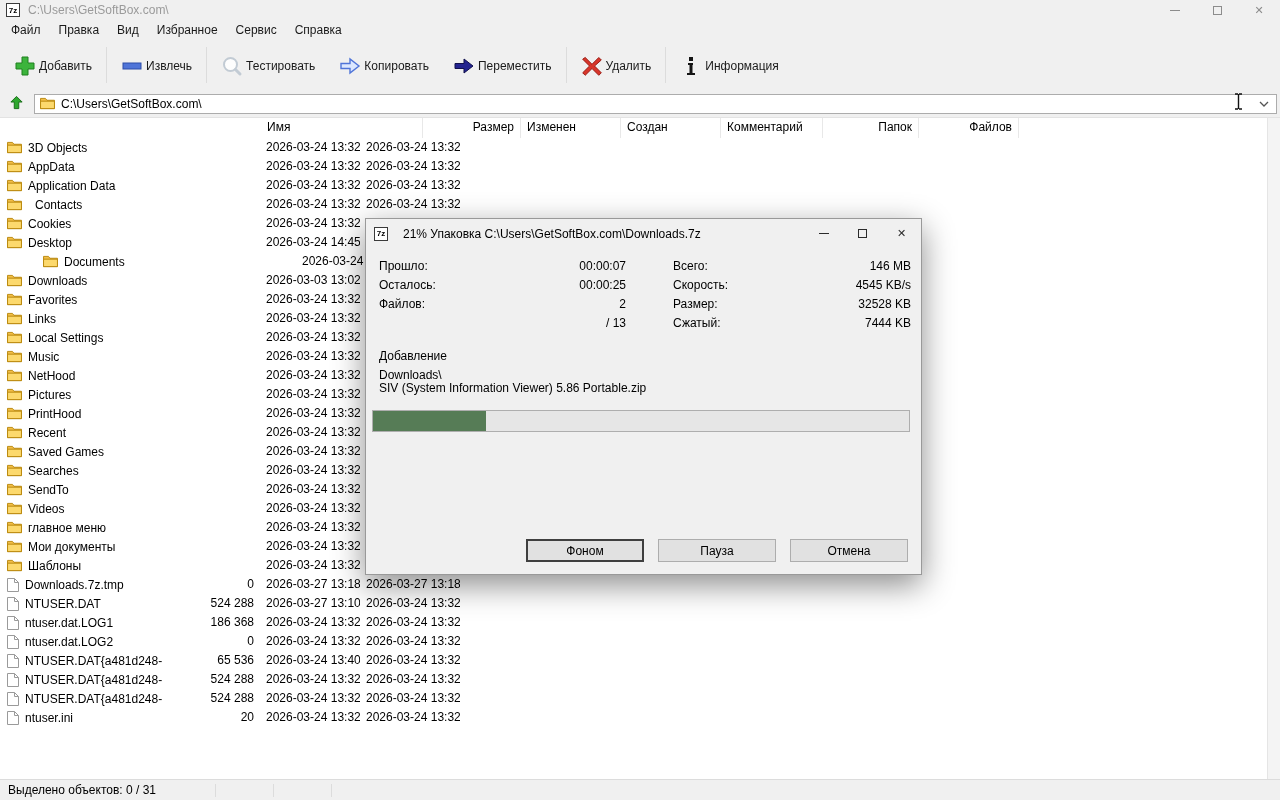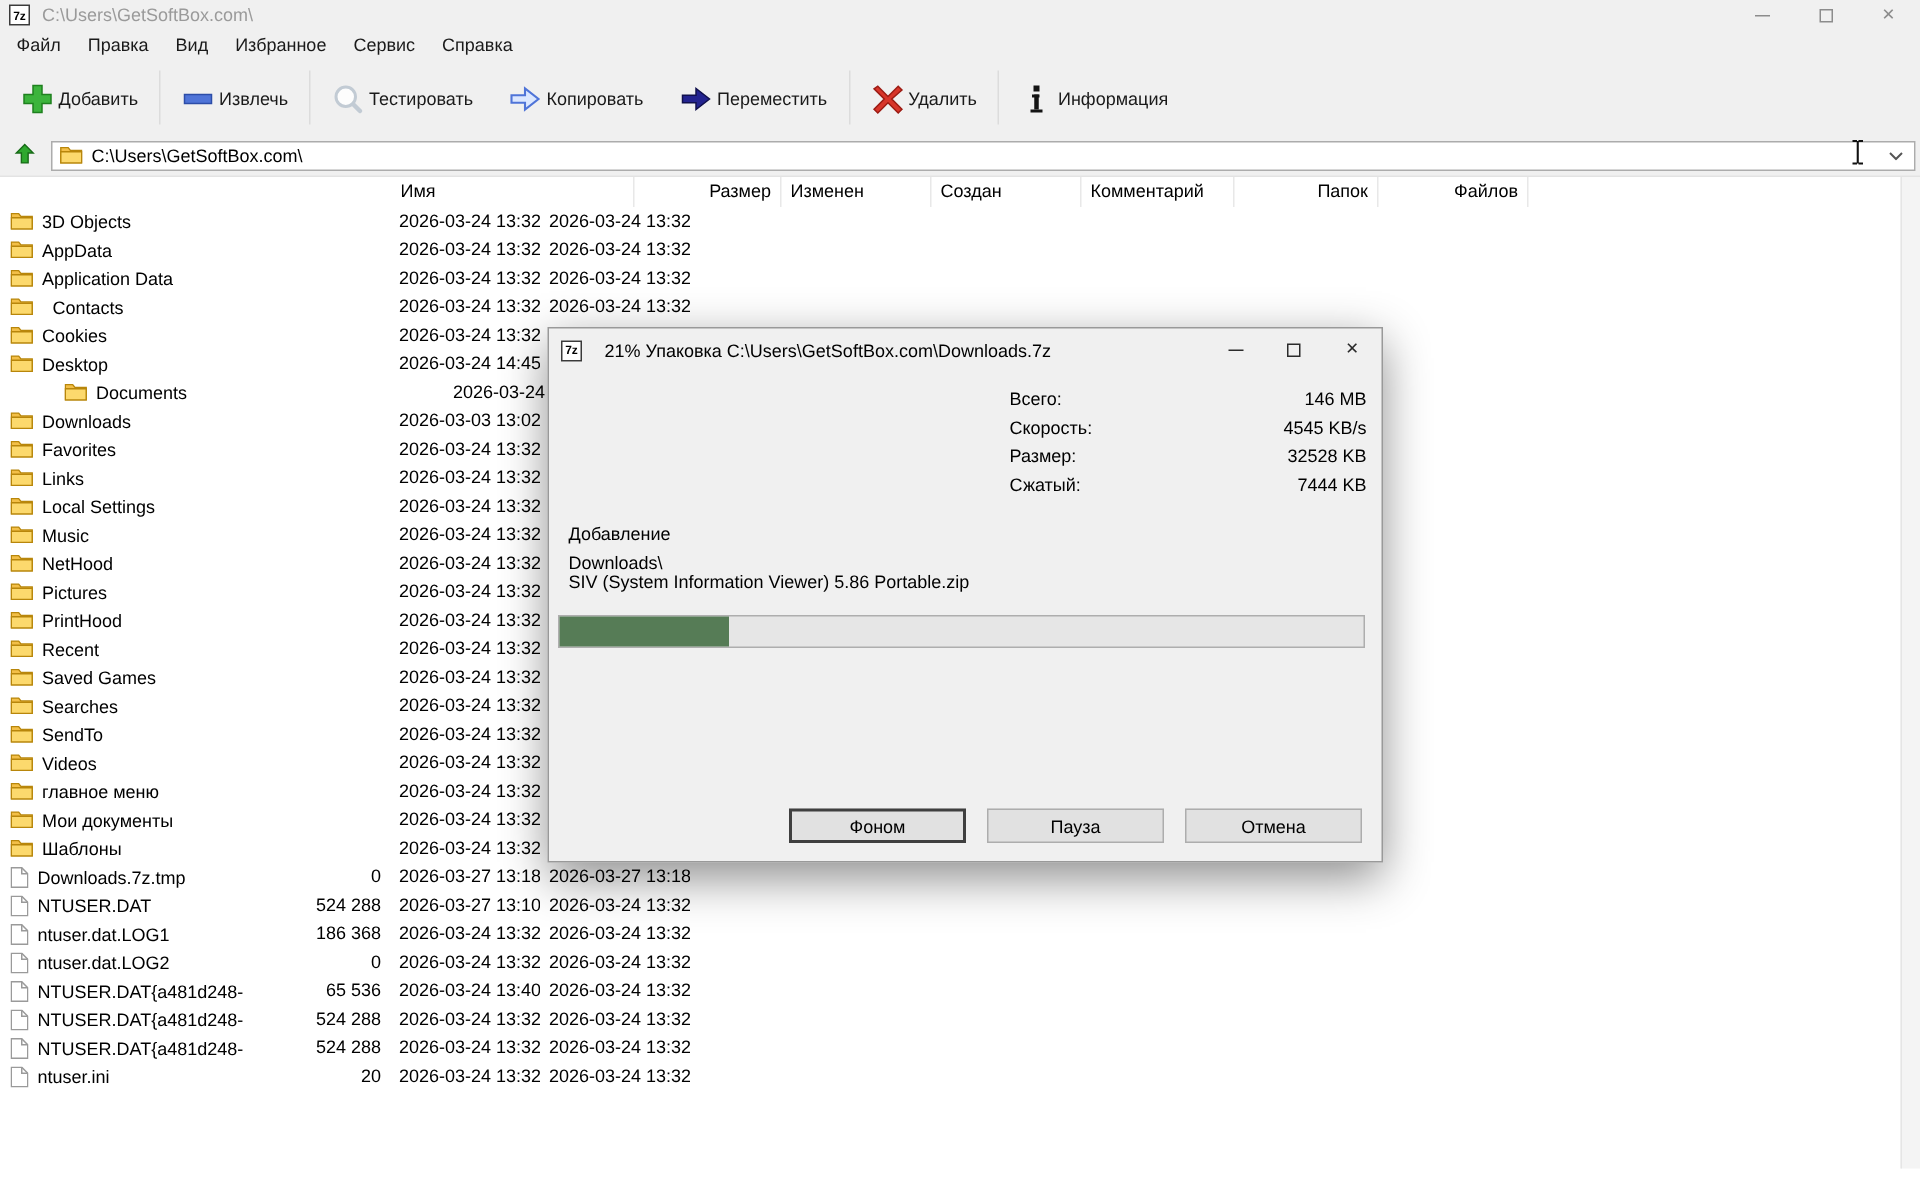--- a/index.html
+++ b/index.html
@@ -644,40 +644,64 @@
             <span>ntuser.ini</span>
           </div>
           <div class="cell right" style="width: 98px;">20</div>
           <div class="cell" style="width: 100px;">2026-03-24 13:32</div>
           <div class="cell" style="width: 100px;">2026-03-24 13:32</div>
         </div>
       </div>
     <div class="vscroll"></div>
   </div>
 
+  <div class="statusbar">
+    <span>Выделено объектов: 0 / 31</span>
+    <span class="status-sep" style="left:215px"></span>
+    <span class="status-sep" style="left:273px"></span>
+    <span class="status-sep" style="left:331px"></span>
+  </div>
 
 </div>
 
 <div class="dialog">
   <div class="dlg-titlebar">
     <span class="app-icon">7z</span>
     <span class="dlg-title">21% Упаковка C:\Users\GetSoftBox.com\Downloads.7z</span>
     <div class="dlg-controls">
       <span class="dlg-winbtn">
           <span class="glyph-min"></span>
         </span>
       <span class="dlg-winbtn">
           <span class="glyph-max"></span>
         </span>
       <span class="dlg-winbtn">
           <span class="glyph-close">✕</span>
         </span>
     </div>
   </div>
 
+  <div class="dlg-stats-left">
+      <div class="stat-line">
+        <span>Прошло:</span>
+        <span>00:00:07</span>
+      </div>
+      <div class="stat-line">
+        <span>Осталось:</span>
+        <span>00:00:25</span>
+      </div>
+      <div class="stat-line">
+        <span>Файлов:</span>
+        <span>2</span>
+      </div>
+      <div class="stat-line">
+        <span></span>
+        <span>/ 13</span>
+      </div>
+    </div>
   <div class="dlg-stats-right">
       <div class="stat-line">
         <span>Всего:</span>
         <span>146 MB</span>
       </div>
       <div class="stat-line">
         <span>Скорость:</span>
         <span>4545 KB/s</span>
       </div>
       <div class="stat-line">

